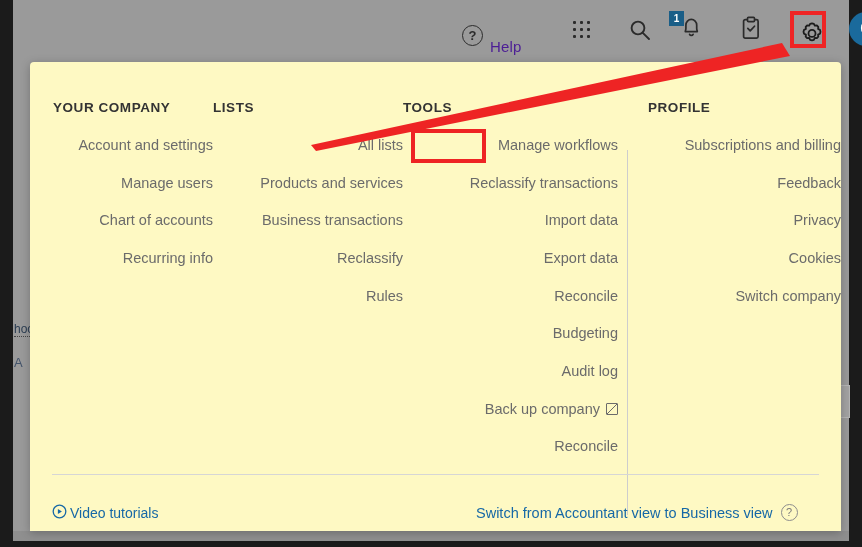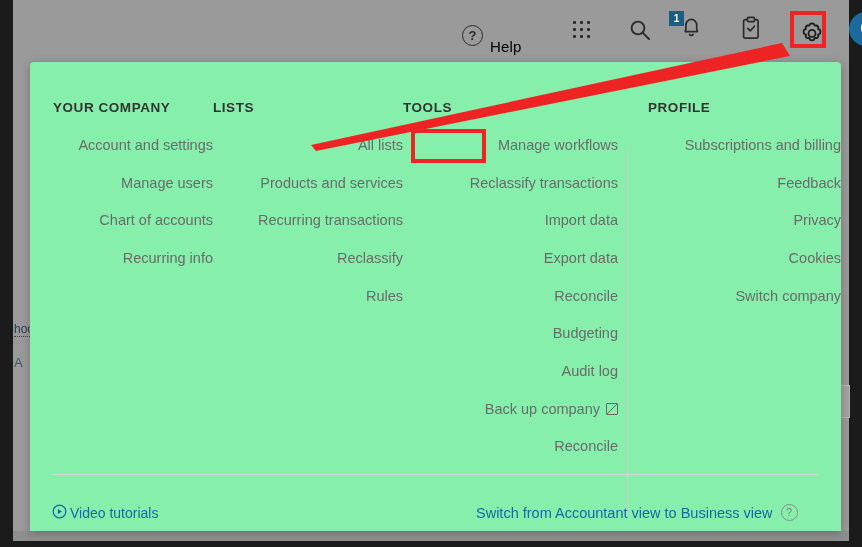--- a/index.html
+++ b/index.html
@@ -49,21 +49,21 @@
     display: flex; align-items: center;
     color: #1c1c1c;
   }
 
   .help-wrap { left: 449px; top: 15px; gap: 7px; }
   .help-q {
     width: 21px; height: 21px; border: 1.6px solid #2b2b2b; border-radius: 50%;
     display: flex; align-items: center; justify-content: center;
     font-size: 13px; font-weight: 700; color: #2b2b2b; line-height: 1;
   }
-  .help-label { font-size: 15px; color: #000000; letter-spacing: .2px; margin-top: 23px; }
+  .help-label { font-size: 15px; color: #4c1d95; letter-spacing: .2px; margin-top: 23px; }
 
   .grid-icon { left: 560px; top: 21px; width: 24px; height: 18px; }
   .grid-icon i {
     position: absolute; width: 3.4px; height: 3.4px; border-radius: 1px;
     background: #2b2b2b;
   }
 
   .search-icon { left: 615px; top: 18px; }
   .bell-icon { left: 668px; top: 15px; }
   .bell-badge {
@@ -106,21 +106,21 @@
   .chevron-box {
     position: absolute; left: 814px; top: 385px; width: 36px; height: 33px;
     background: #a2a2a2; border: 1px solid #b4b4b4;
     display: flex; align-items: center; justify-content: center;
   }
 
   
   .menu {
     position: absolute; left: 30px; top: 62px;
     width: 811px; height: 469px;
-    background: #86efac;
+    background: #fef9c3;
     border-radius: 4px 4px 0 0;
     box-shadow: 0 2px 10px rgba(0,0,0,.25);
   }
 
   .columns {
     position: absolute; left: 0; top: 0; width: 100%; height: 412px;
     display: flex;
   }
 
   .col { position: relative; padding-top: 38px; }
@@ -280,21 +280,21 @@
         <a class="menu-link">Account and settings</a>
         <a class="menu-link">Manage users</a>
         <a class="menu-link">Chart of accounts</a>
         <a class="menu-link">Recurring info</a>
       </div>
 
       <div class="col col-lists">
         <div class="col-heading">LISTS</div>
         <a class="menu-link">All lists</a>
         <a class="menu-link">Products and services</a>
-        <a class="menu-link">Recurring transactions</a>
+        <a class="menu-link">Business transactions</a>
         <a class="menu-link">Reclassify</a>
         <a class="menu-link">Rules</a>
         <div class="alllists-hl"></div>
       </div>
 
       <div class="col col-tools">
         <div class="col-heading">TOOLS</div>
         <a class="menu-link">Manage workflows</a>
         <a class="menu-link">Reclassify transactions</a>
         <a class="menu-link">Import data</a>

